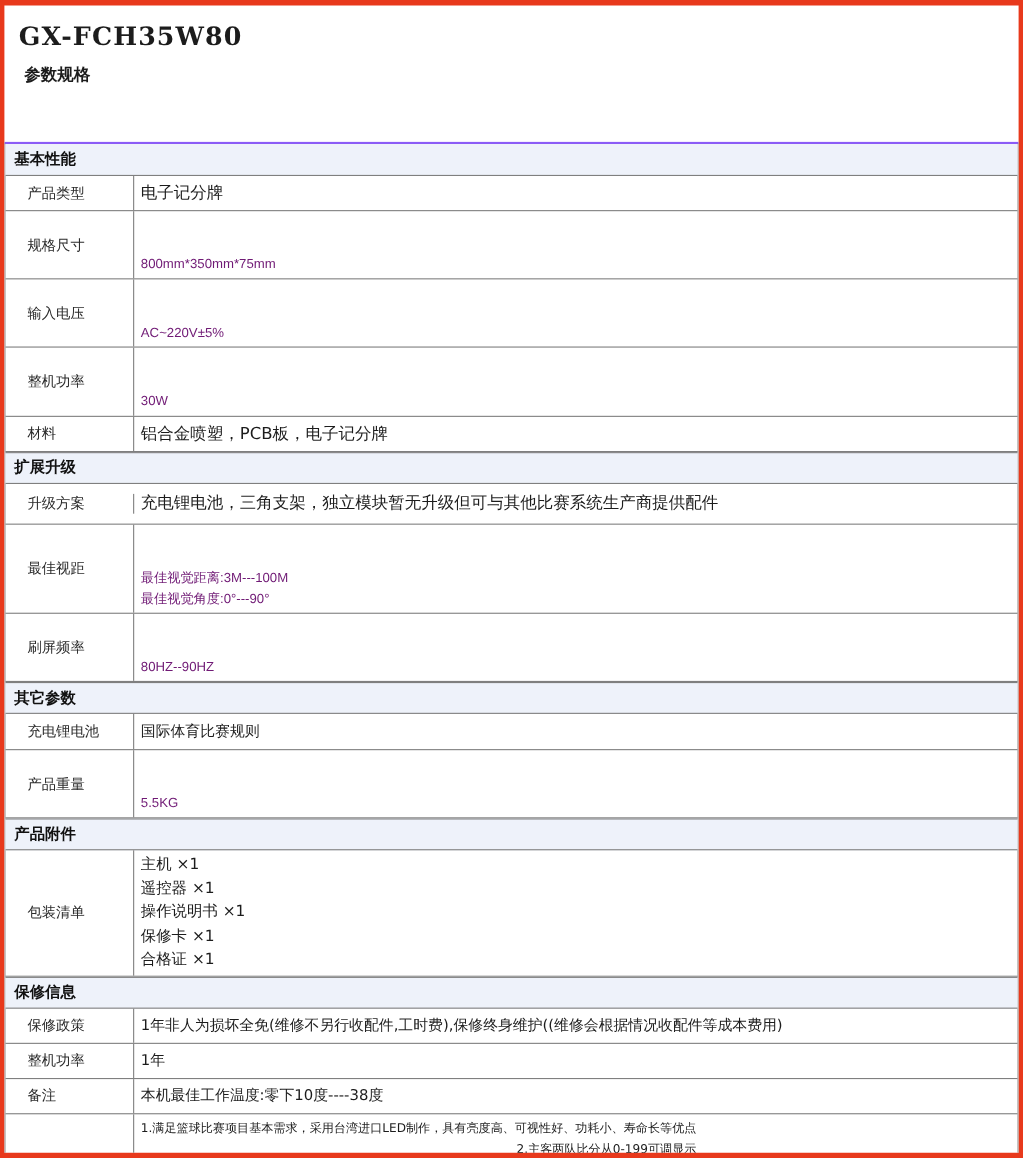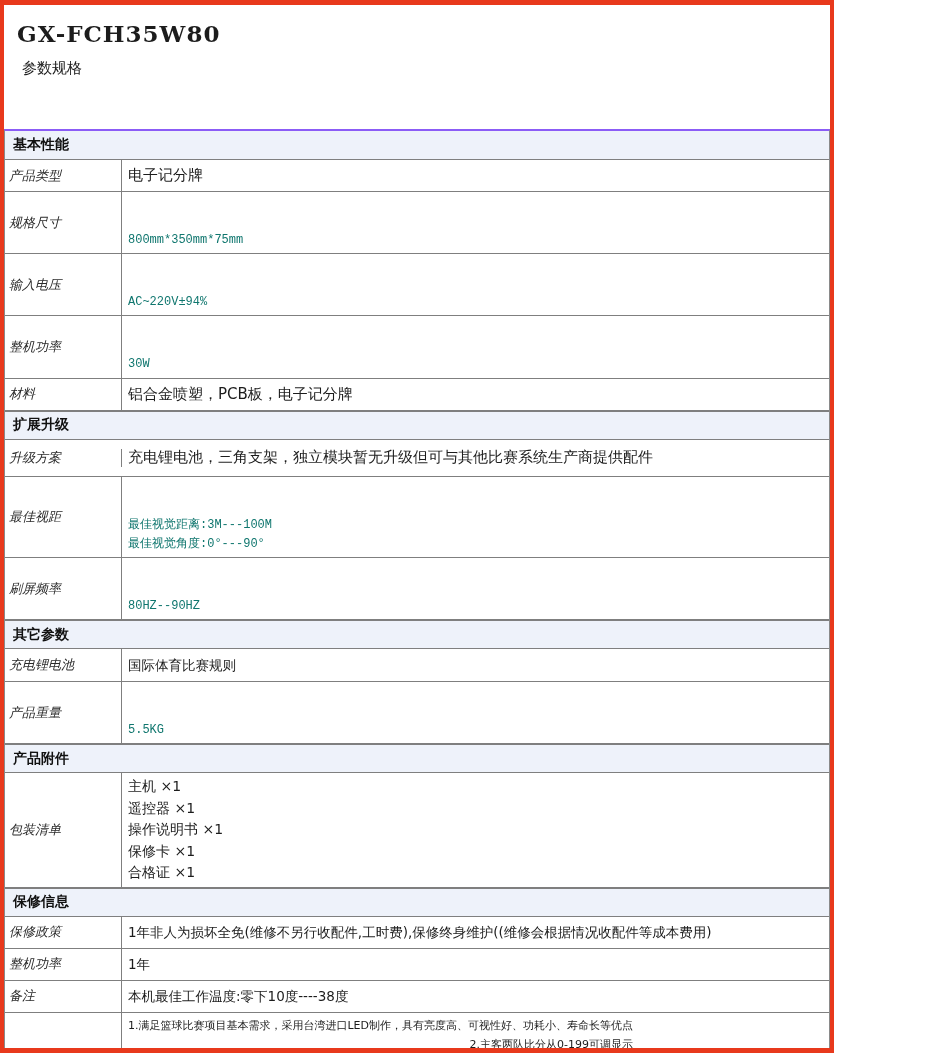--- a/index.html
+++ b/index.html
@@ -1,57 +1,57 @@
 <!DOCTYPE html>
 <html><head>
 <meta charset="utf-8">
 <style>
   html,body{margin:0;padding:0;background:#ffffff;}
   body{font-family:"DejaVu Sans","Liberation Sans",sans-serif;color:#1c1c1c;}
   .page{
-    width:834px;height:1053px;box-sizing:border-box;
+    width:930px;height:1053px;box-sizing:border-box;
     border:4px solid #e8391c;border-top-width:5px;border-bottom-width:5px;
     background:#ffffff;overflow:hidden;
   }
   .heading{height:124px;box-sizing:border-box;padding:16px 0 0 13px;}
   .title{
     font-family:"DejaVu Serif","Liberation Serif",serif;
     font-size:23px;font-weight:bold;letter-spacing:1px;line-height:1.15;
   }
-  .subtitle{font-size:15px;font-weight:normal;margin-top:12px;padding-left:5px;}
+  .subtitle{font-size:15px;font-weight:bold;margin-top:12px;padding-left:5px;}
   .spec-table{
     width:100%;box-sizing:border-box;
     border-top:2px solid #8b5cf6;border-left:1px solid #8a8a8a;border-right:1px solid #8a8a8a;
   }
   .sec-header{
     box-sizing:border-box;min-height:29px;background:#eef2fa;
     border-bottom:1px solid #7f7f7f;border-top:1px solid #7f7f7f;
     display:flex;align-items:center;padding-left:8px;
     font-size:14px;font-weight:bold;color:#111;
   }
   .sec-header:first-child{border-top:none;}
   .row{display:flex;border-bottom:1px solid #7f7f7f;box-sizing:border-box;min-height:32px;}
   .row.h-up{min-height:37px;align-items:center;}
   .row.h-2l{min-height:55px;}
   .row.h-33{min-height:33px;}
   .row.h-pack{min-height:110px;}
   .row.h-detail{min-height:158px;}
   .label-cell{
     width:117px;flex:0 0 117px;box-sizing:border-box;
     border-right:1px solid #7f7f7f;
-    display:flex;align-items:center;padding-left:4px;
-    font-size:13px;color:#2a2a2a;font-style:italic;
+    display:flex;align-items:center;padding-left:20px;
+    font-size:13px;color:#2a2a2a;
   }
   .value-cell{
     flex:1;display:flex;align-items:center;
     padding:3px 20px 3px 6px;white-space:pre-line;
     font-size:13.5px;line-height:1.55;color:#1c1c1c;
   }
   .v-lg{font-size:15px;line-height:1.5;}
-  .v-sm{font-family:Liberation Mono, monospace;font-size:12px;line-height:1.6;color:#0f766e;margin-top:36px;}
+  .v-sm{font-family:Liberation Sans, sans-serif;font-size:12px;line-height:1.6;color:#701a75;margin-top:36px;}
   .v-pack{font-size:14px;line-height:21.5px;}
   .v-detail{font-size:11px;line-height:19.5px;text-align:right;}
   .tail{height:24px;}
 </style>
 </head>
 <body>
 
 <div class="page">
 
   <div class="heading">
@@ -65,21 +65,21 @@
     <div class="row">
       <div class="label-cell">产品类型</div>
       <div class="value-cell v-lg">电子记分牌</div>
     </div>
     <div class="row">
       <div class="label-cell">规格尺寸</div>
       <div class="value-cell v-sm">800mm*350mm*75mm</div>
     </div>
     <div class="row">
       <div class="label-cell">输入电压</div>
-      <div class="value-cell v-sm">AC~220V±94%</div>
+      <div class="value-cell v-sm">AC~220V±5%</div>
     </div>
     <div class="row">
       <div class="label-cell">整机功率</div>
       <div class="value-cell v-sm">30W</div>
     </div>
     <div class="row">
       <div class="label-cell">材料</div>
       <div class="value-cell v-lg">铝合金喷塑，PCB板，电子记分牌</div>
     </div>
 

